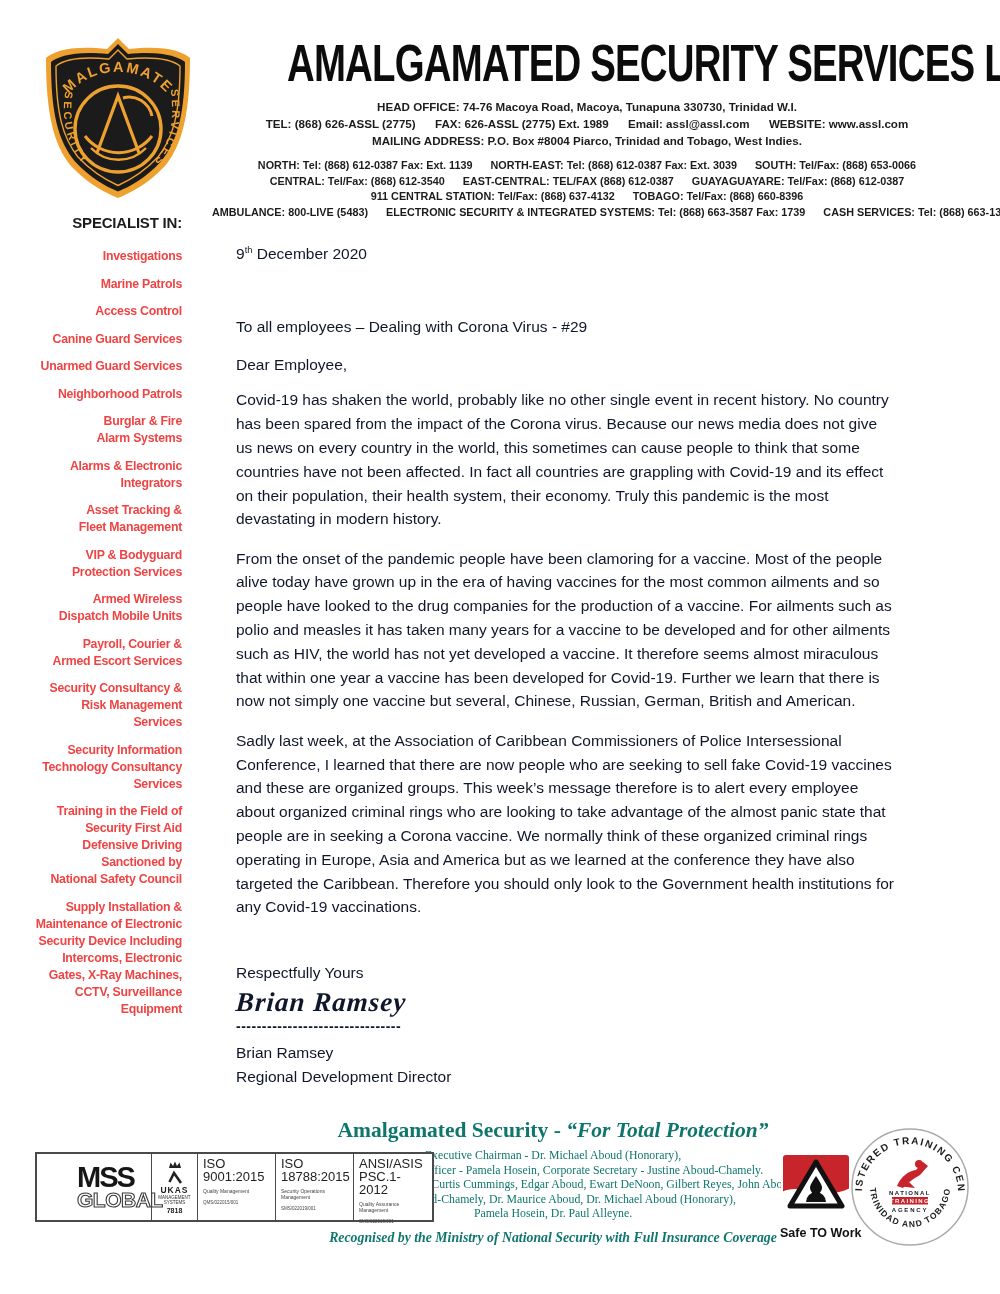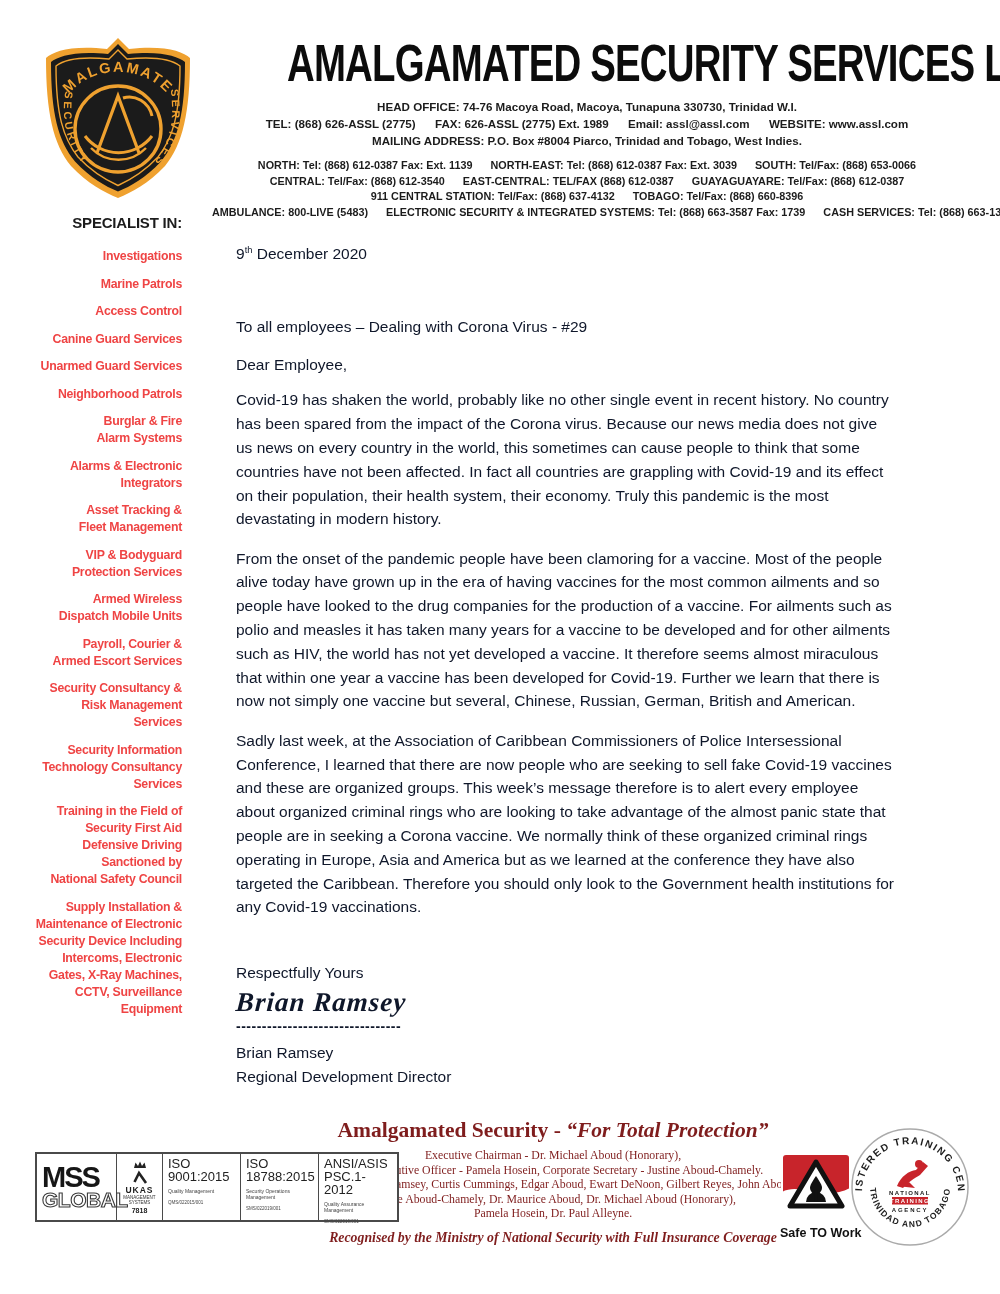--- a/index.html
+++ b/index.html
@@ -29,32 +29,32 @@
   .para{margin-top:12px;text-align:left;}
   .closing{margin-top:42px;}
   .sig-script{font-family:"Liberation Serif",serif;font-style:italic;font-weight:700;
               font-size:27px;line-height:34px;letter-spacing:1px;transform:skewX(-4deg);
               transform-origin:left;width:max-content;}
   .sig-dashes{line-height:15px;letter-spacing:0.5px;font-weight:700;font-size:14px;}
   .signer-name{margin-top:7px;}
   .signer-title{margin-top:0;}
   
   .footer{position:absolute;left:228px;top:1118px;width:650px;text-align:center;
-          font-family:"Liberation Serif",serif;color:#7f1d1d;}
+          font-family:"Liberation Serif",serif;color:#0f766e;}
   .tagline{font-size:21.5px;font-weight:700;}
   .tagline .motto{font-style:italic;}
   .exec-lines{margin-top:5px;}
   .exec-line{font-size:11.8px;line-height:14.6px;}
   .recognition{margin-top:9px;font-size:13.8px;font-weight:700;font-style:italic;}
   
   .badge-strip{position:absolute;left:35px;top:1152px;display:flex;border:2px solid #4a4a4a;
                height:66px;background:#fff;}
   .badge-cell{border-right:1.5px solid #4a4a4a;padding:3px 5px;box-sizing:border-box;}
   .badge-cell:last-child{border-right:none;}
-  .mss-cell{width:80px;display:flex;flex-direction:column;justify-content:center;}
+  .mss-cell{width:80px;display:flex;flex-direction:column;justify-content:center;margin-left:35px;}
   .mss-top{font-size:29px;font-weight:800;letter-spacing:-2px;line-height:26px;color:#161616;}
   .mss-bottom{font-size:21px;font-weight:700;letter-spacing:-0.5px;line-height:20px;
               color:#fff;-webkit-text-stroke:1.1px #3a3a3a;}
   .ukas-cell{width:46px;text-align:center;display:flex;flex-direction:column;align-items:center;justify-content:center;}
   .ukas-name{font-size:8.5px;font-weight:800;letter-spacing:1px;margin-top:1px;}
   .ukas-sub{font-size:4.5px;line-height:5px;color:#333;}
   .ukas-num{font-size:7px;font-weight:700;margin-top:2px;}
   .cert-cell{width:78px;}
   .cert-title{font-size:13px;font-weight:400;line-height:13px;color:#222;}
   .cert-sub{font-size:5px;line-height:6px;margin-top:5px;color:#444;}

